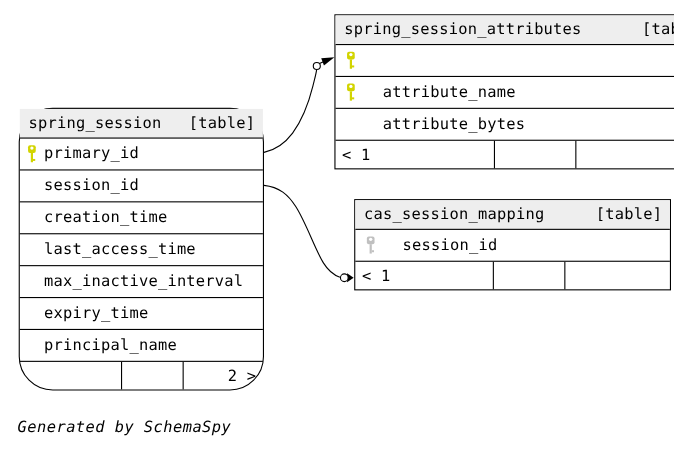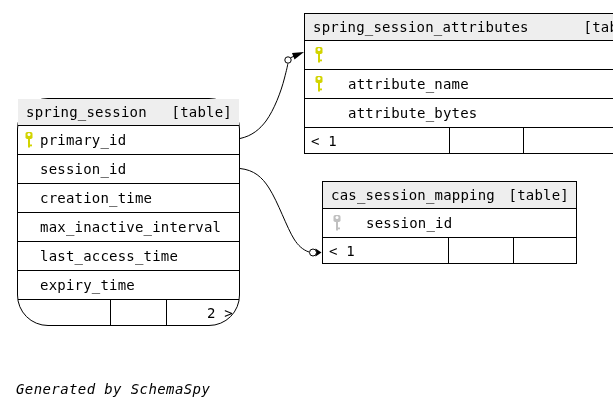--- a/index.html
+++ b/index.html
@@ -137,29 +137,33 @@
     <div class="db-row">
       <span class="icon-slot"></span>
       <span>session_id</span>
     </div>
     <div class="db-row">
       <span class="icon-slot"></span>
       <span>creation_time</span>
     </div>
     <div class="db-row">
       <span class="icon-slot"></span>
+      <span>last_access_time</span>
+    </div>
+    <div class="db-row">
+      <span class="icon-slot"></span>
       <span>max_inactive_interval</span>
     </div>
     <div class="db-row">
       <span class="icon-slot"></span>
-      <span>last_access_time</span>
-    </div>
-    <div class="db-row">
-      <span class="icon-slot"></span>
       <span>expiry_time</span>
+    </div>
+    <div class="db-row">
+      <span class="icon-slot"></span>
+      <span>principal_name</span>
     </div>
     <div class="db-footer">
       <span class="cell c1"></span>
       <span class="cell c2"></span>
       <span class="cell c3">2 &gt;</span>
     </div>
   </div>
 
   <div class="db-table t2" style="left:304px; top:13px; width:348px;">
     <div class="db-header">
@@ -191,21 +195,21 @@
       <span class="icon-slot"></span>
       <span>attribute_bytes</span>
     </div>
     <div class="db-footer">
       <span class="cell c1">&lt; 1</span>
       <span class="cell c2"></span>
       <span class="cell c3"></span>
     </div>
   </div>
 
-  <div class="db-table t3" style="left:322px; top:181px; width:255px;">
+  <div class="db-table t3" style="left:322px; top:181px; width:288px;">
     <div class="db-header">
       <span>cas_session_mapping</span>
       <span>[table]</span>
     </div>
     <div class="db-row">
       <span class="icon-slot key-foreign">
         <svg width="10" height="18" viewBox="0 0 10 18">
             <rect x="1.5" y="1" width="7" height="7" rx="1.8" fill="currentColor"></rect>
             <circle cx="5" cy="3.6" r="1.5" fill="#ffffff"></circle>
             <rect x="4" y="8" width="2" height="8.5" fill="currentColor"></rect>

